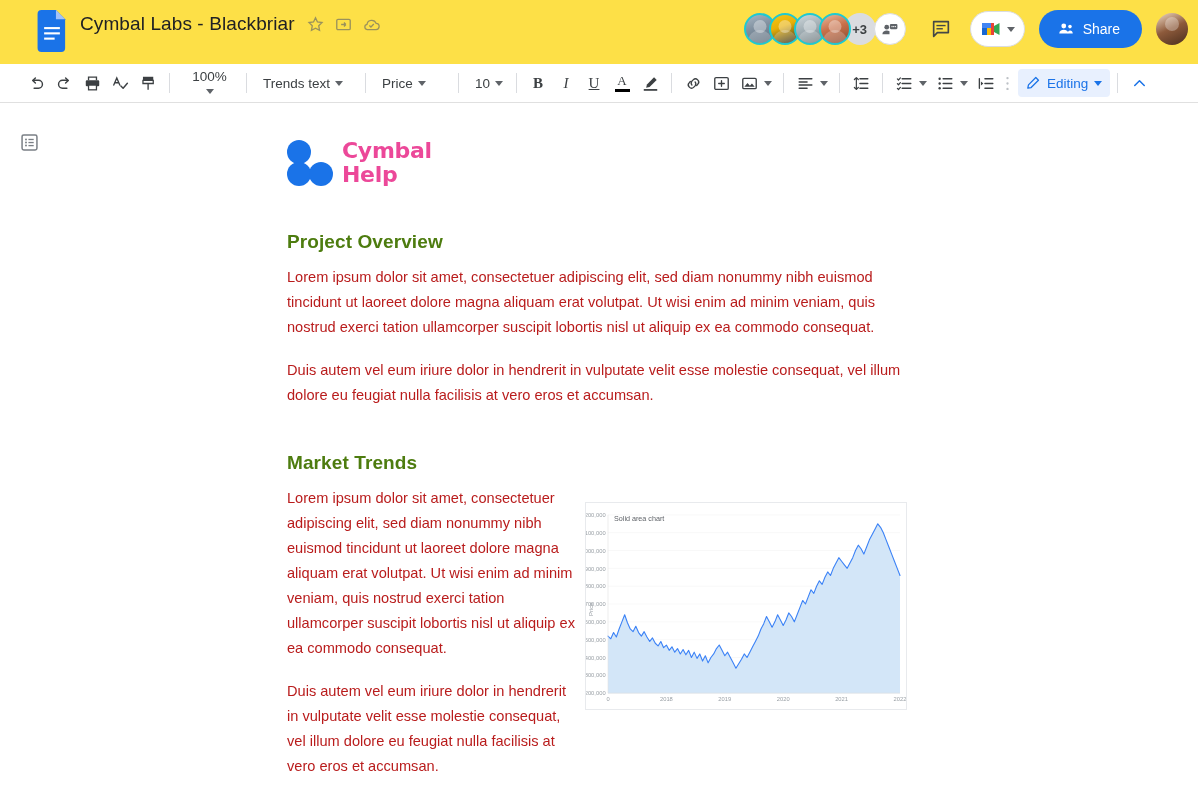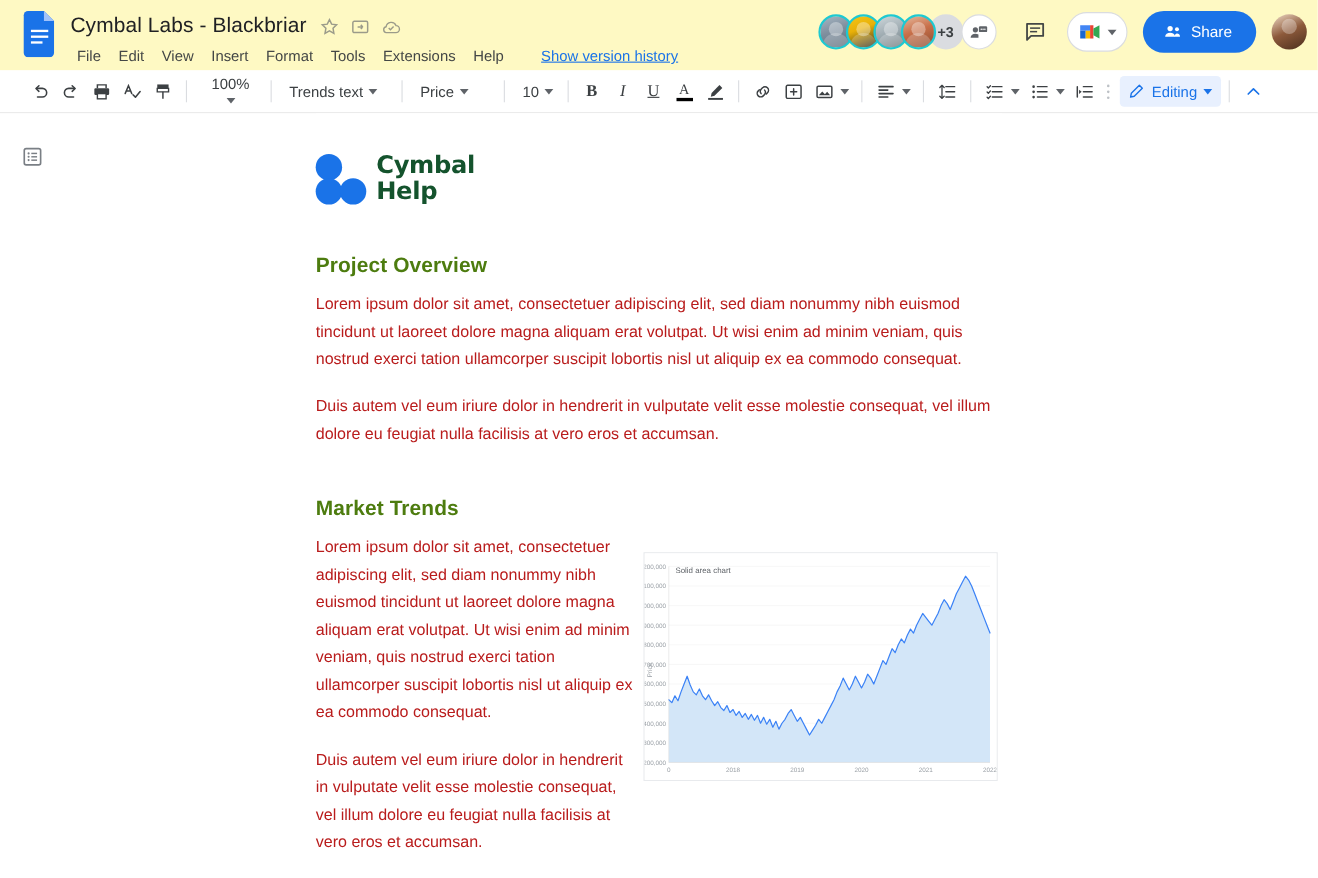--- a/index.html
+++ b/index.html
@@ -10,22 +10,22 @@
     font-family: "Liberation Sans", sans-serif;
     -webkit-font-smoothing: antialiased;
   }
 
   
   .header {
     position: relative;
     height: 64px;
     display: flex;
     align-items: flex-start;
-    padding: 8px 12px 0 10px;
-    background: #fef9c3;
+    padding: 8px 12px 0 26px;
+    background: #fde047;
   }
   .docs-logo {
     width: 40px; height: 54px;
     margin: 2px 6px 0 6px;
     display: flex; align-items: flex-start; justify-content: center;
     flex: 0 0 auto;
     cursor: pointer;
   }
   .docs-logo svg { width: 32px; height: 42px; }
 
@@ -207,21 +207,21 @@
   .brand-marks { position: relative; width: 46px; height: 46px; flex: 0 0 auto; }
   .brand-marks i {
     position: absolute; display: block;
     background: #1a73e8; border-radius: 50%;
   }
   .bm1 { width: 24px; height: 24px; left: 0;  top: 0; }
   .bm2 { width: 24px; height: 24px; left: 0;  top: 22px; }
   .bm3 { width: 24px; height: 24px; left: 22px; top: 22px; }
   .brand-text {
     font-size: 22px; font-weight: bold; line-height: 1.08;
-    color: #14532d; letter-spacing: -.3px;
+    color: #ec4899; letter-spacing: -.3px;
     font-family: "DejaVu Sans", sans-serif;
   }
 
   h2.doc-h2 {
     font-size: 19px; font-weight: bold; color: #4d7c0f;
     margin: 44px 0 12px 0; letter-spacing: .1px;
   }
   p.doc-p {
     font-size: 14.6px; line-height: 25px;
     color: #b91c1c; margin: 0 0 18px 0;
@@ -272,31 +272,20 @@
         <rect x="3.5" y="5.5" width="17" height="13" rx="1.6" fill="none" stroke="#5f6368" stroke-width="1.7"></rect>
         <path d="M9 12h6m0 0l-2.4-2.4M15 12l-2.4 2.4" fill="none" stroke="#5f6368" stroke-width="1.7"></path>
       </svg>
 
       <svg class="tb-icon" viewBox="0 0 24 24">
         <path d="M6.5 18.5h11a4 4 0 0 0 .3-8 6 6 0 0 0-11.5 1.3 3.4 3.4 0 0 0 .2 6.7z" fill="none" stroke="#5f6368" stroke-width="1.6"></path>
         <path d="M9.3 13.2l2 2 3.6-3.8" fill="none" stroke="#5f6368" stroke-width="1.6"></path>
       </svg>
     </div>
 
-    <div class="menu-row">
-      <span class="menu-item">File</span>
-      <span class="menu-item">Edit</span>
-      <span class="menu-item">View</span>
-      <span class="menu-item">Insert</span>
-      <span class="menu-item">Format</span>
-      <span class="menu-item">Tools</span>
-      <span class="menu-item">Extensions</span>
-      <span class="menu-item">Help</span>
-      <span class="version-history">Show version history</span>
-    </div>
   </div>
 
   <div class="header-right">
     <div class="avatars">
       <div class="avatar av1"></div>
       <div class="avatar av2"></div>
       <div class="avatar av3"></div>
       <div class="avatar av4"></div>
       <div class="avatar-more">+3</div>
       <div class="presence-icon">

